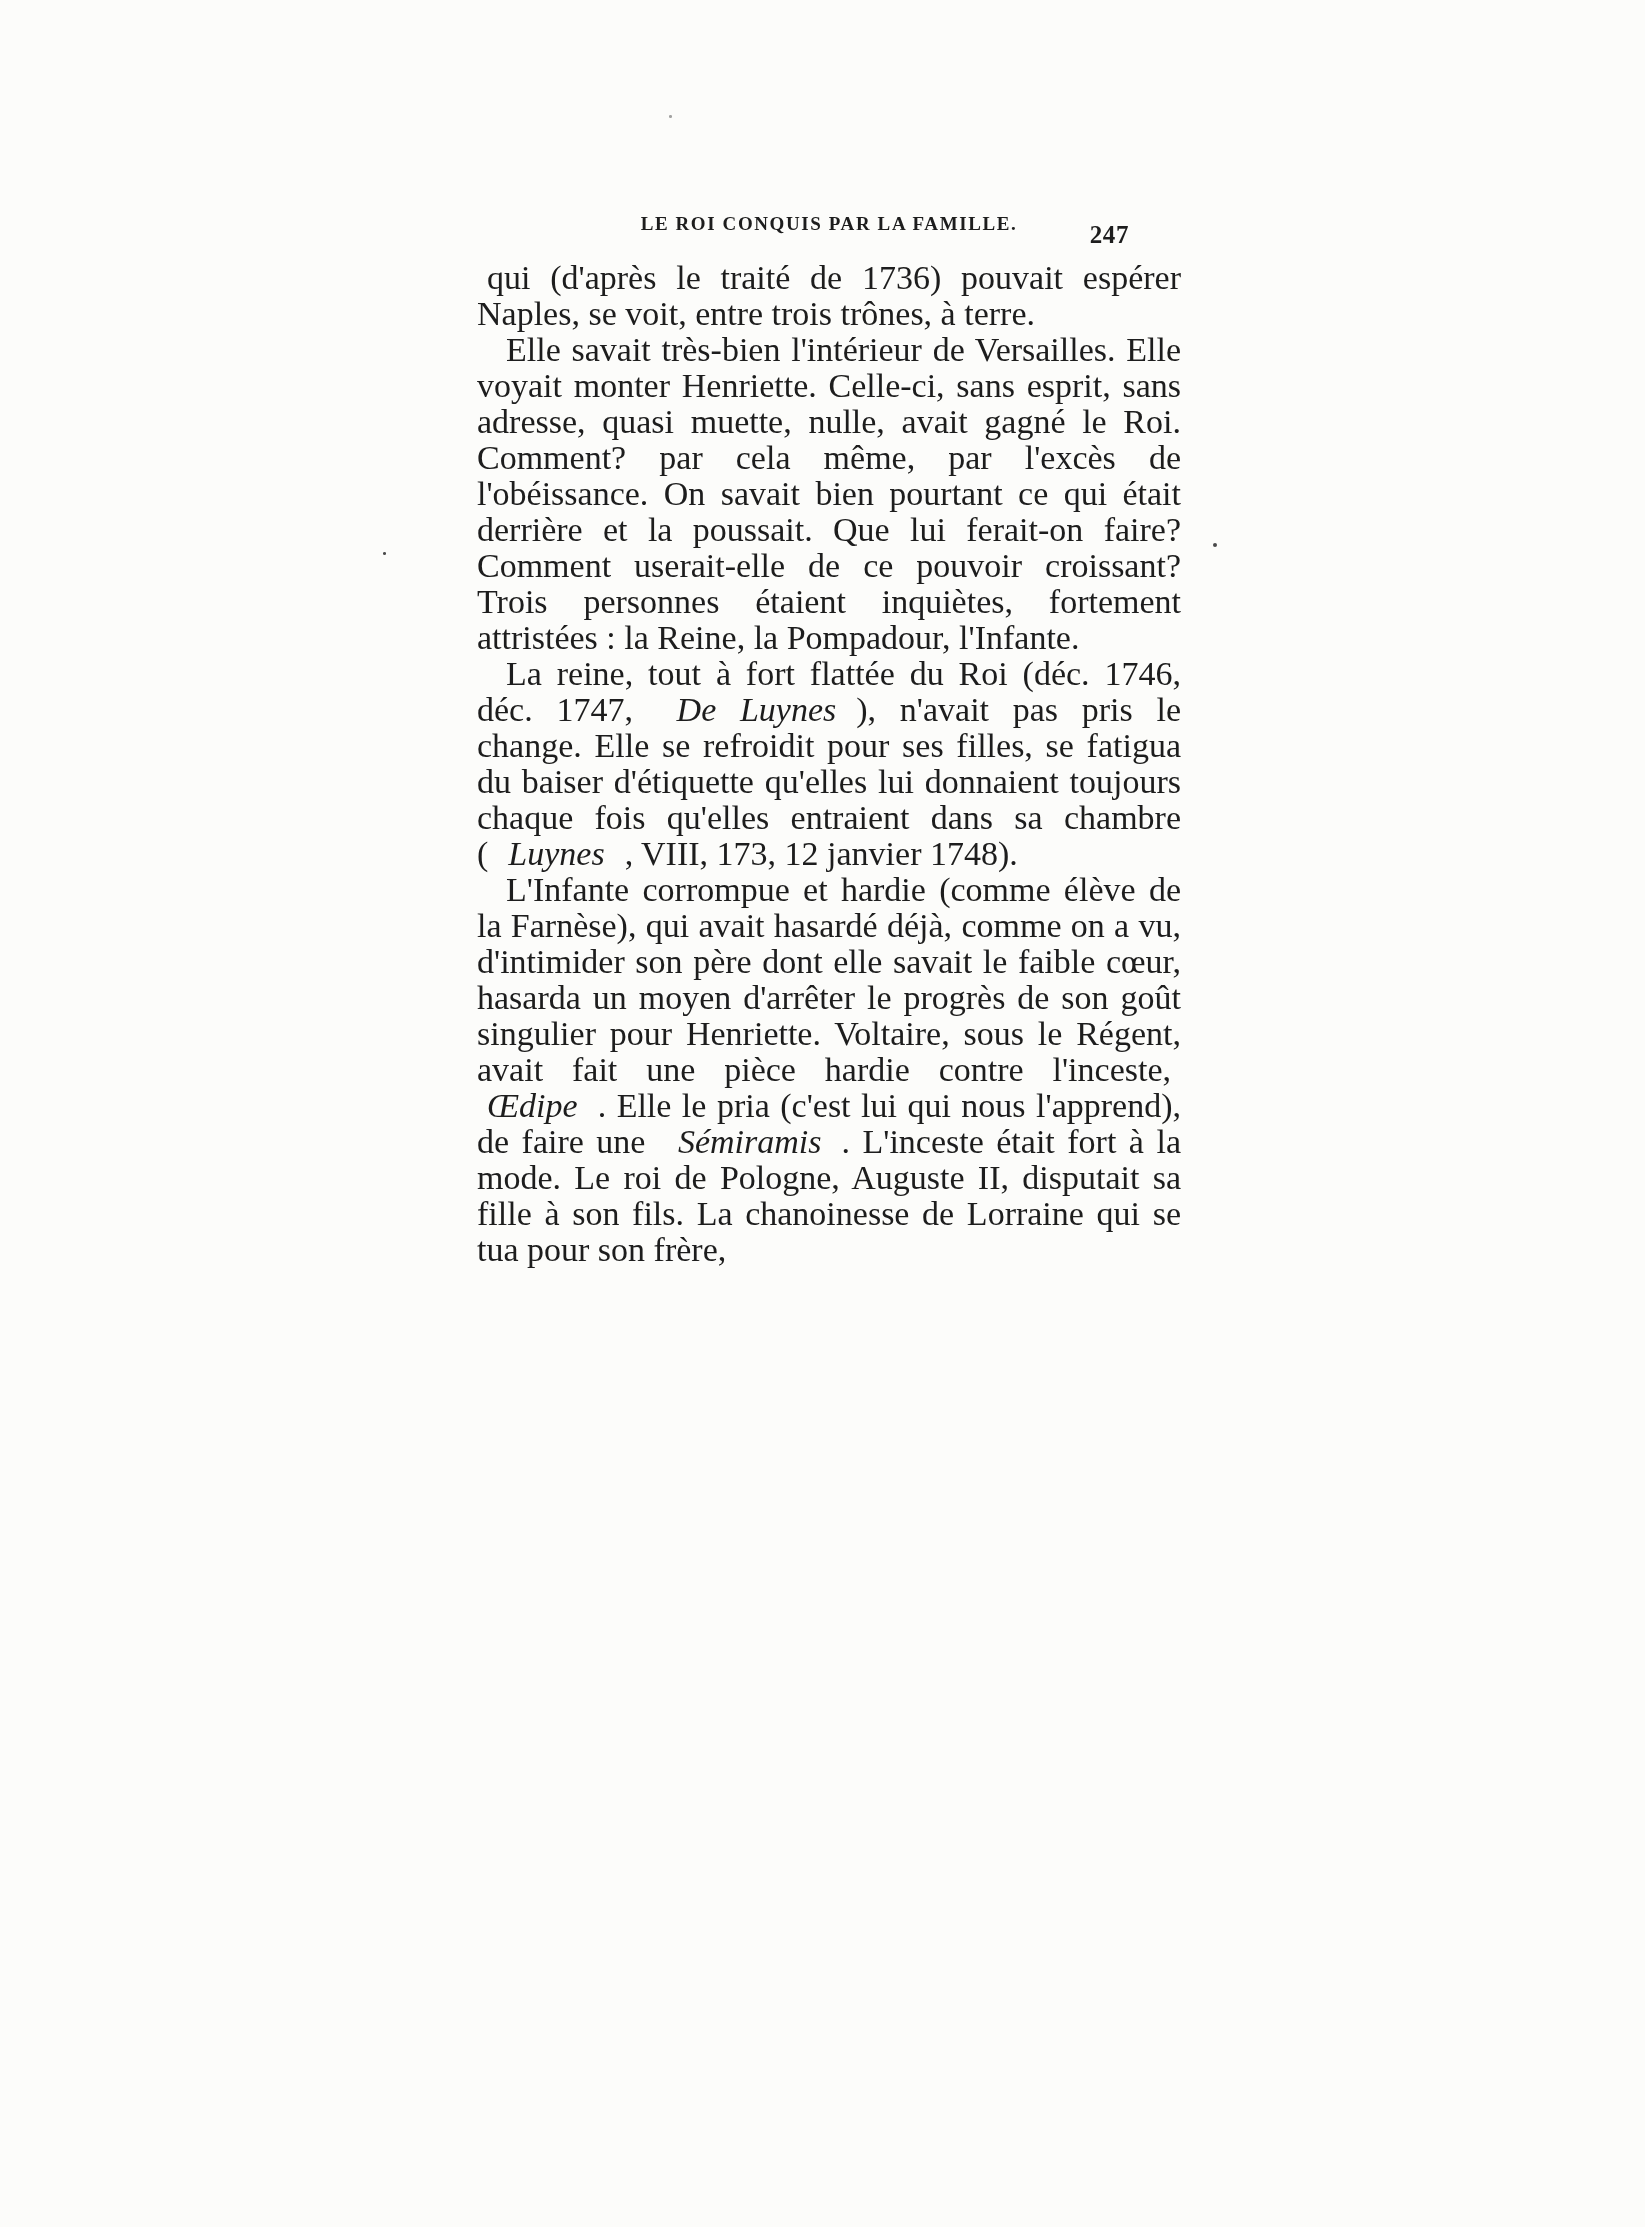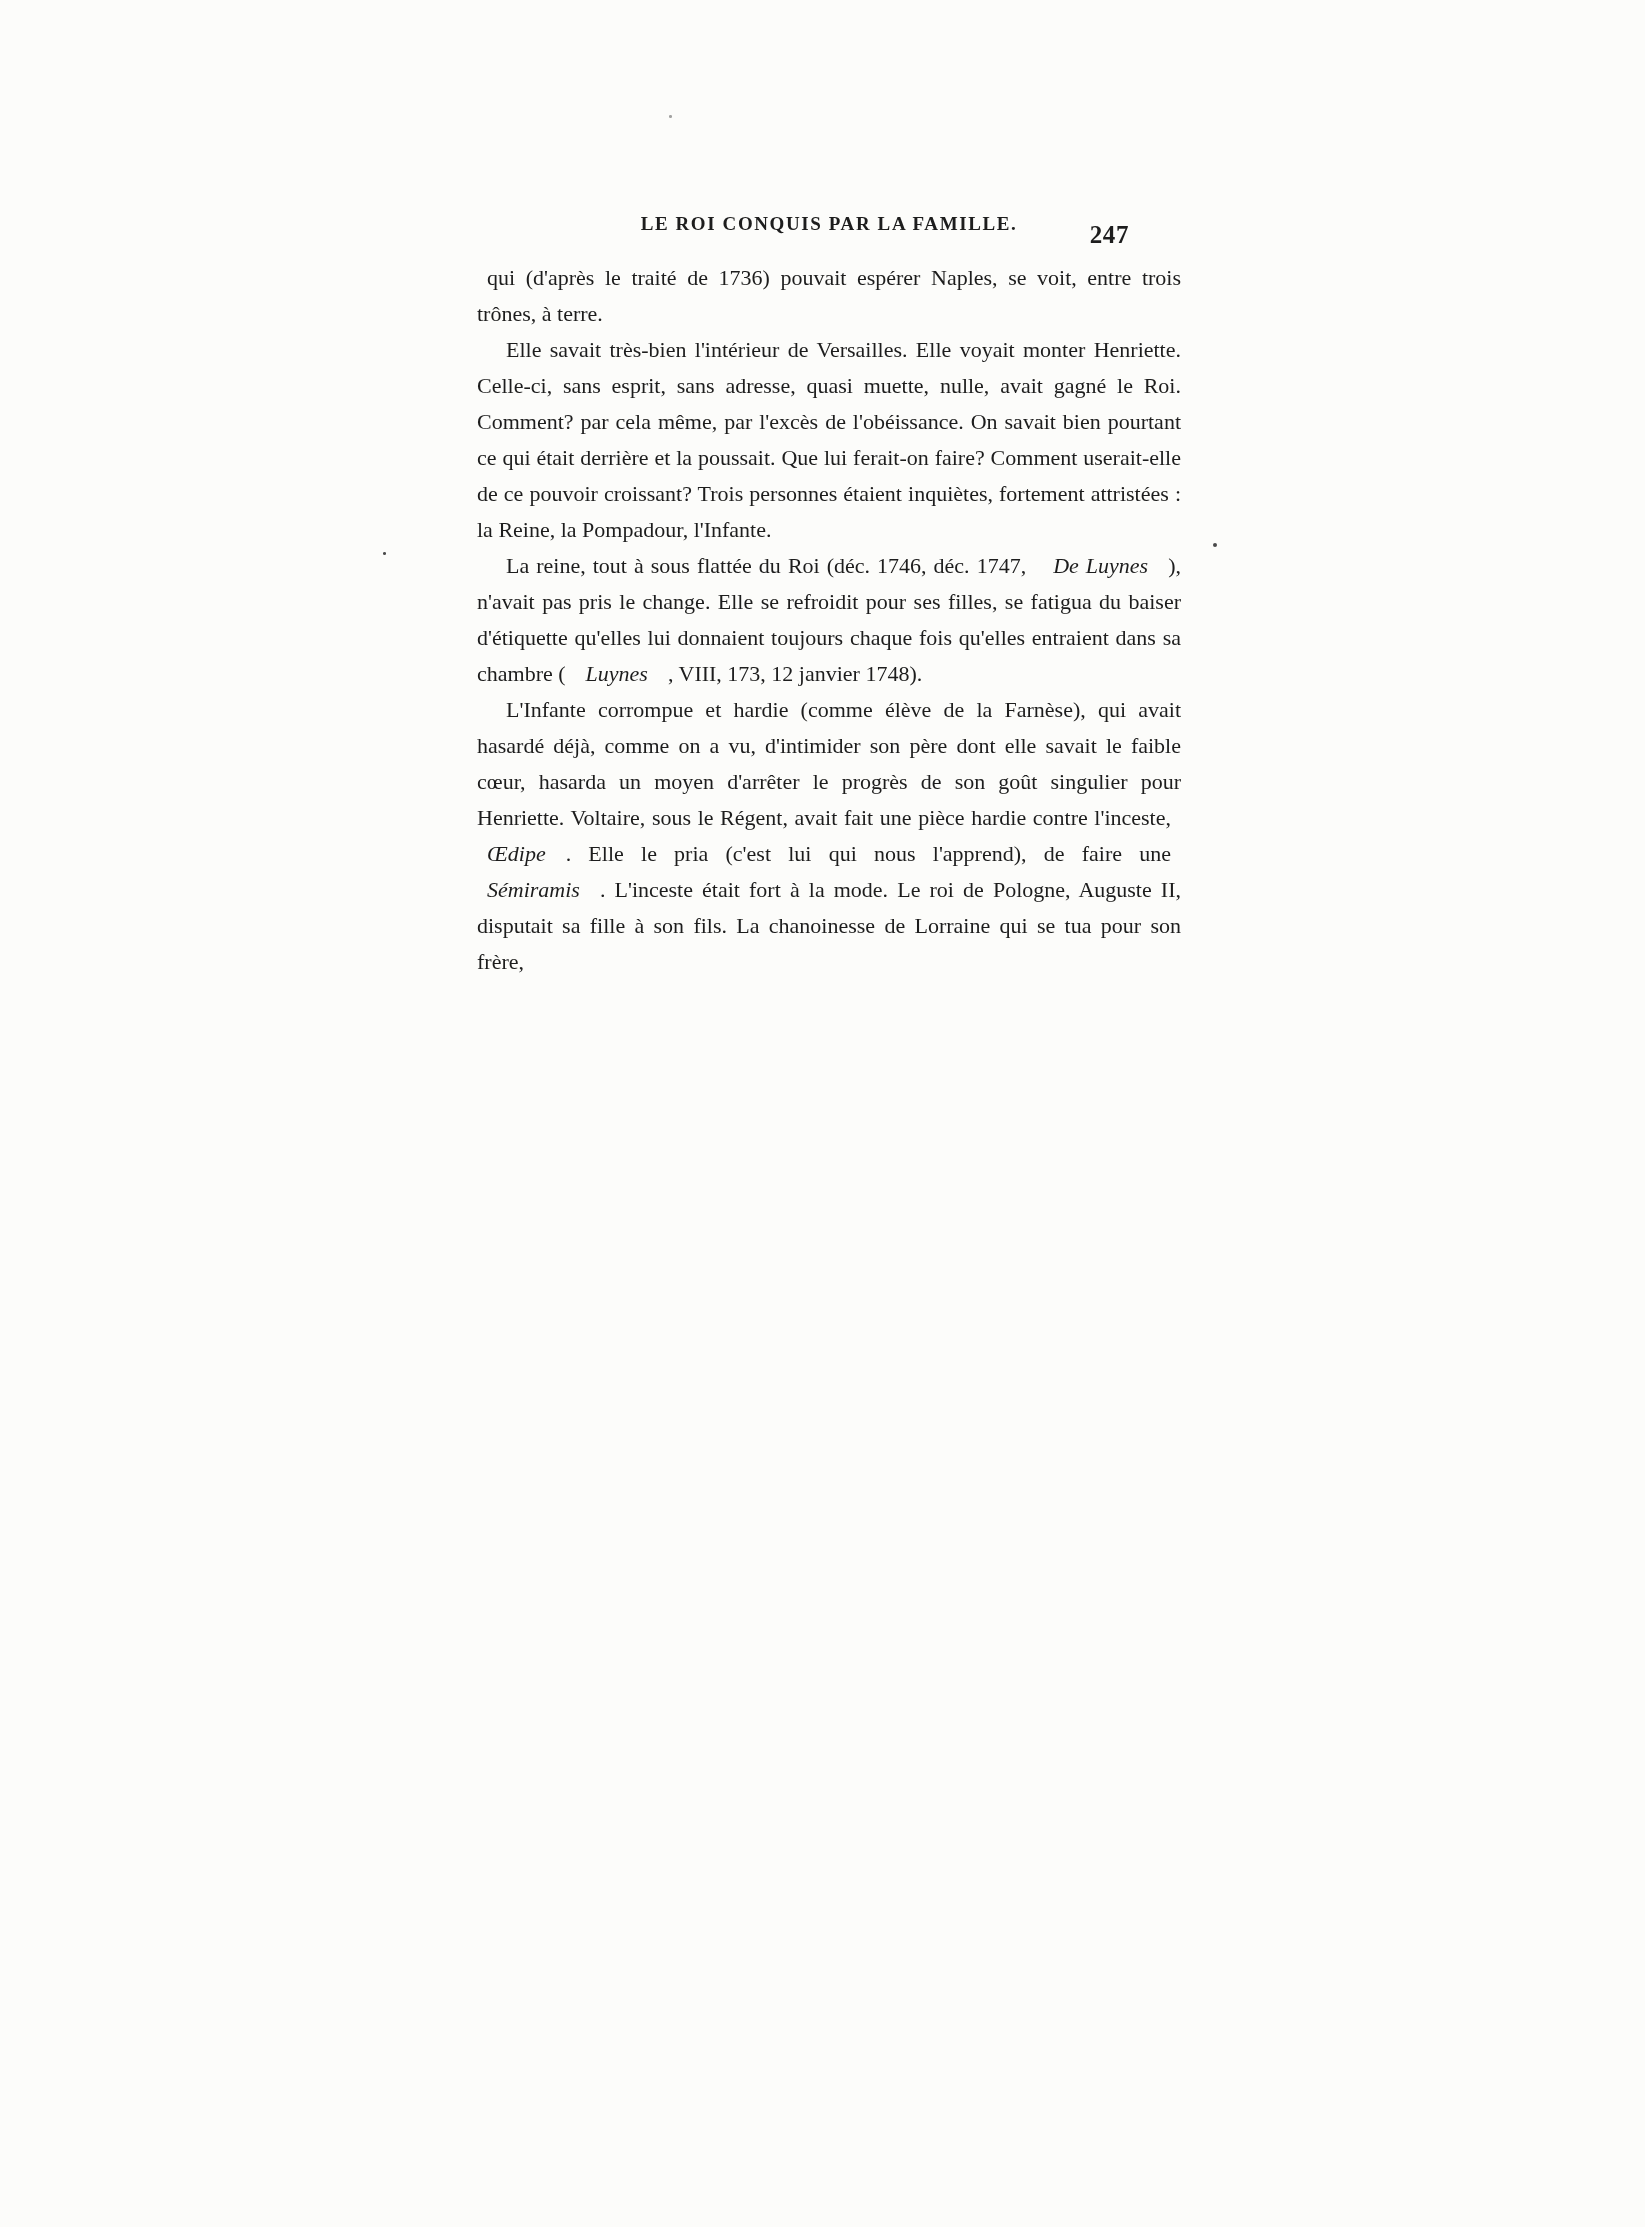--- a/index.html
+++ b/index.html
@@ -35,21 +35,21 @@
     top: -1.9px;
     font-size: 25px;
     font-weight: 700;
     letter-spacing: 0.6px;
   }
   .text-block {
     position: absolute;
     left: 437px;
     top: 220px;
     width: 704px;
-    font-size: 22px;
+    font-size: 34px;
     line-height: 36px;
     text-align: justify;
     text-justify: inter-word;
   }
   .para { margin: 0; }
   .para.indent { text-indent: 19px; }
   .para i { font-style: italic; }
   
   .speck {
     position: absolute;
@@ -65,21 +65,21 @@
 
 <div class="page">
   <div class="header">
     <span class="running-title">LE ROI CONQUIS PAR LA FAMILLE.</span>
     <span class="page-number">247</span>
   </div>
 
   <div class="text-block">
       <p class="para"><span>qui (d'après le traité de 1736) pouvait espérer Naples, se voit, entre trois trônes, à terre.</span></p>
       <p class="para indent"><span>Elle savait très-bien l'intérieur de Versailles. Elle voyait monter Henriette. Celle-ci, sans esprit, sans adresse, quasi muette, nulle, avait gagné le Roi. Comment? par cela même, par l'excès de l'obéissance. On savait bien pourtant ce qui était derrière et la poussait. Que lui ferait-on faire? Comment userait-elle de ce pouvoir croissant? Trois personnes étaient inquiètes, fortement attristées : la Reine, la Pompadour, l'Infante.</span></p>
-      <p class="para indent"><span>La reine, tout à sous flattée du Roi (déc. 1746, déc. 1747, </span><i>De Luynes</i><span>), n'avait pas pris le change. Elle se refroidit pour ses filles, se fatigua du baiser d'étiquette qu'elles lui donnaient toujours chaque fois qu'elles entraient dans sa chambre (</span><i>Luynes</i><span>, VIII, 173, 12 janvier 1748).</span></p>
+      <p class="para indent"><span>La reine, tout à fort flattée du Roi (déc. 1746, déc. 1747, </span><i>De Luynes</i><span>), n'avait pas pris le change. Elle se refroidit pour ses filles, se fatigua du baiser d'étiquette qu'elles lui donnaient toujours chaque fois qu'elles entraient dans sa chambre (</span><i>Luynes</i><span>, VIII, 173, 12 janvier 1748).</span></p>
       <p class="para indent"><span>L'Infante corrompue et hardie (comme élève de la Farnèse), qui avait hasardé déjà, comme on a vu, d'intimider son père dont elle savait le faible cœur, hasarda un moyen d'arrêter le progrès de son goût singulier pour Henriette. Voltaire, sous le Régent, avait fait une pièce hardie contre l'inceste, </span><i>Œdipe</i><span>. Elle le pria (c'est lui qui nous l'apprend), de faire une </span><i>Sémiramis</i><span>. L'inceste était fort à la mode. Le roi de Pologne, Auguste II, disputait sa fille à son fils. La chanoinesse de Lorraine qui se tua pour son frère,</span></p>
     </div>
 
   <span class="speck speck-1"></span>
   <span class="speck speck-2"></span>
   <span class="speck speck-3"></span>
 </div>
 
 
 </body></html>

